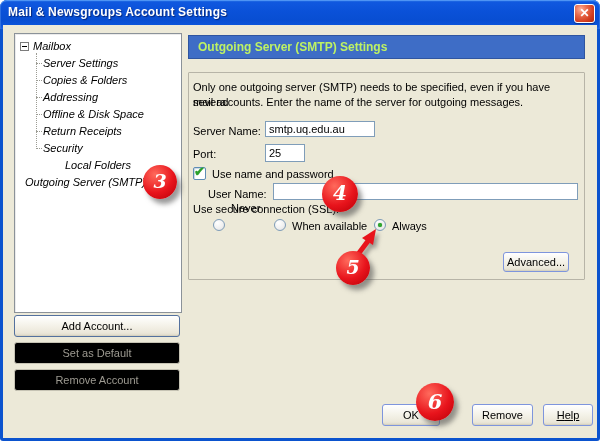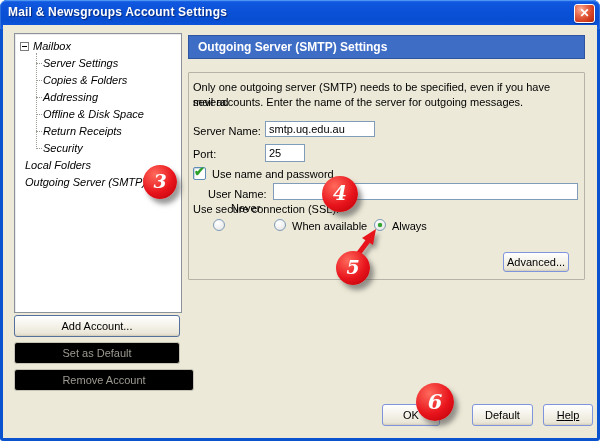--- a/index.html
+++ b/index.html
@@ -63,21 +63,21 @@
   .btn .lbl{display:block;}
   .btn-blue{border-color:#7E95DD;}
   .btn.disabled{
     background:#000000;border-color:#C6C3B4;color:#9D9A91;box-shadow:none;
   }
   .btn-help .lbl::first-letter{text-decoration:underline;}
   
   .panel-header{
     position:absolute;left:185px;top:10px;width:397px;height:24px;
     background:#3E6DC6;border:1px solid #2F55A0;
-    color:#ffffff;font-size:12px;font-weight:bold;line-height:22px;padding-left:9px;
+    color:#bef264;font-size:12px;font-weight:bold;line-height:22px;padding-left:9px;
   }
   .groupbox{
     position:absolute;left:185px;top:47px;width:397px;height:208px;
     border:1px solid #B7B4A7;border-radius:1px;
   }
   .desc{position:absolute;left:190px;width:386px;line-height:15px;}
   .desc1{top:55px;}
   .desc2{top:70px;}
   .flabel{position:absolute;height:14px;line-height:14px;white-space:nowrap;}
   .tinput{
@@ -148,35 +148,35 @@
       </div>
       <div class="tree-row row-child" style="top:72px;">
         <span class="lbl">Offline &amp; Disk Space</span>
       </div>
       <div class="tree-row row-child" style="top:89px;">
         <span class="lbl">Return Receipts</span>
       </div>
       <div class="tree-row row-child" style="top:106px;">
         <span class="lbl">Security</span>
       </div>
-      <div class="tree-row row-top" style="top:123px;">
+      <div class="tree-row row-top" style="top:123px;margin-left:40px;">
         <span class="lbl">Local Folders</span>
       </div>
       <div class="tree-row row-top" style="top:140px;">
         <span class="lbl">Outgoing Server (SMTP)</span>
       </div>
     </div>
 
     <div class="btn" style="left:11px;top:290px;width:166px;">
       <span class="lbl">Add Account...</span>
     </div>
     <div class="btn disabled" style="left:11px;top:317px;width:166px;">
       <span class="lbl">Set as Default</span>
     </div>
-    <div class="btn disabled" style="left:11px;top:344px;width:180px;">
+    <div class="btn disabled" style="left:11px;top:344px;width:166px;">
       <span class="lbl">Remove Account</span>
     </div>
 
     <div class="panel-header">Outgoing Server (SMTP) Settings</div>
     <div class="groupbox"></div>
 
     <div class="desc desc1">Only one outgoing server (SMTP) needs to be specified, even if you have several</div>
     <div class="desc desc2">mail accounts. Enter the name of the server for outgoing messages.</div>
 
     <div class="flabel" style="left:190px;top:99px;">Server Name:</div>
@@ -207,21 +207,21 @@
     <div class="flabel" style="left:389px;top:194px;">Always</div>
 
     <div class="btn btn-blue" style="left:500px;top:227px;width:66px;height:20px;line-height:18px;">
       <span class="lbl">Advanced...</span>
     </div>
 
     <div class="btn btn-blue" style="left:379px;top:379px;width:58px;">
       <span class="lbl">OK</span>
     </div>
     <div class="btn btn-blue" style="left:469px;top:379px;width:61px;">
-      <span class="lbl">Default</span>
+      <span class="lbl">Remove</span>
     </div>
     <div class="btn btn-blue btn-help" style="left:540px;top:379px;width:50px;text-decoration:underline;">
       <span class="lbl">Help</span>
     </div>
 
     <svg class="arrow-svg">
       <g style="filter:drop-shadow(3px 4px 2px rgba(70,70,70,.5));">
         <line x1="350" y1="236" x2="365" y2="216" stroke="#E8141C" stroke-width="5"></line>
         <polygon points="373,204 370,220 359,213" fill="#E8141C"></polygon>
       </g>

